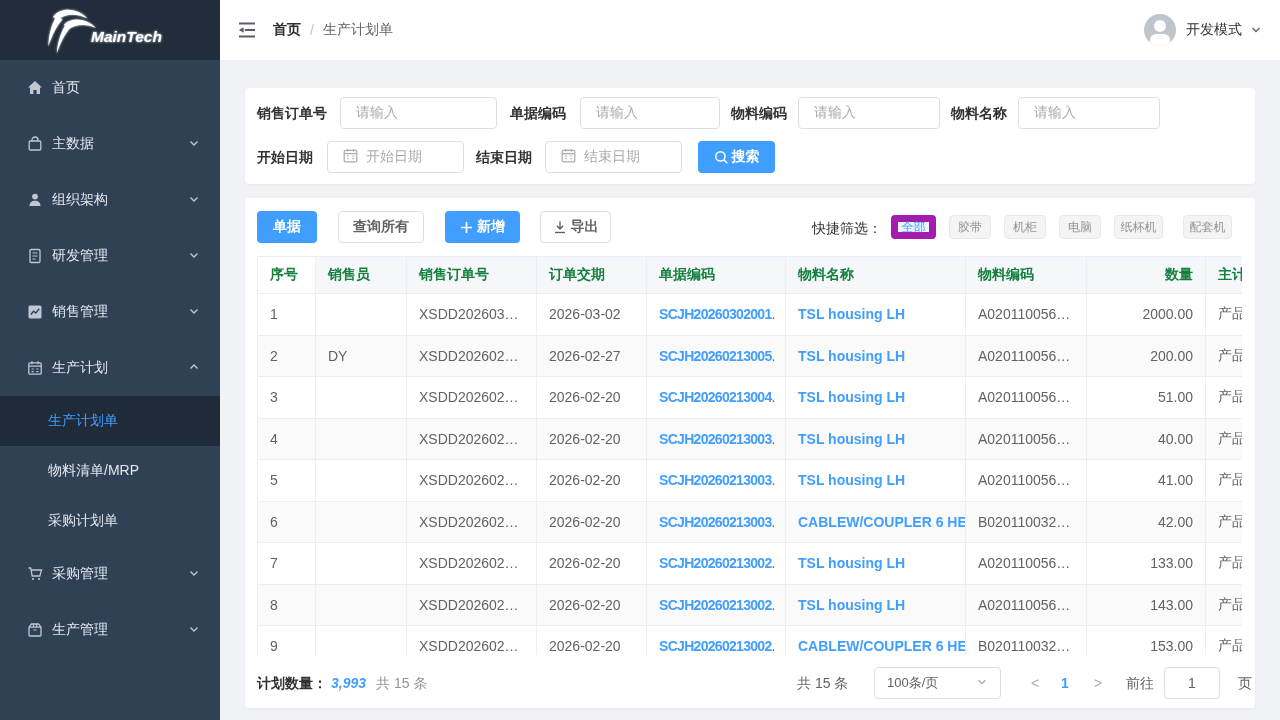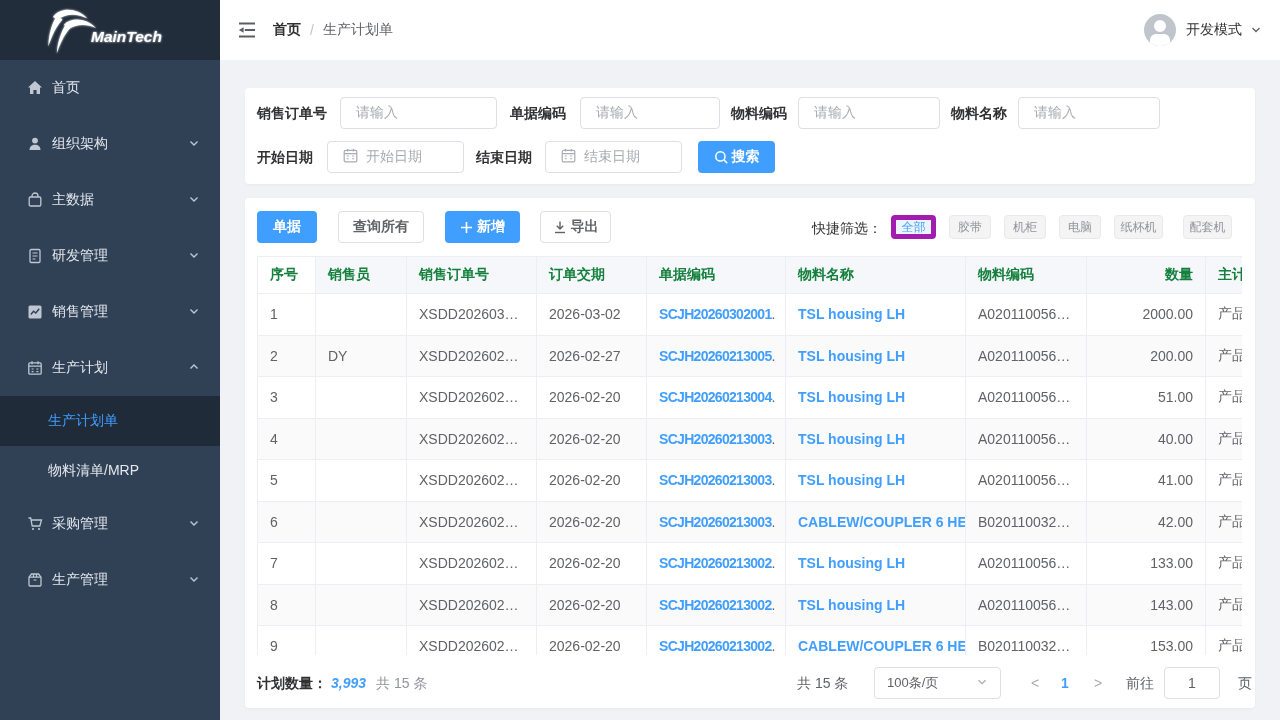--- a/index.html
+++ b/index.html
@@ -33,21 +33,21 @@
 .card2{left:245px;top:198px;width:1010px;height:510px;}
 .lab{position:absolute;font-weight:bold;color:#303133;font-size:14px;line-height:32px;}
 .inp{position:absolute;height:32px;border:1px solid #dcdfe6;border-radius:4px;background:#fff;display:flex;align-items:center;padding:0 15px;color:#a8abb2;font-size:14px;}
 .inp .cal{margin-right:8px;}
 .btn{position:absolute;height:32px;border-radius:4px;font-size:14px;display:flex;align-items:center;justify-content:center;}
 .btn.blue{background:#409eff;color:#fff;font-weight:bold;}
 .btn.plain{background:#fff;border:1px solid #dcdfe6;color:#606266;font-weight:bold;}
 
 .qf{position:absolute;color:#303133;font-size:14px;}
 .tag{position:absolute;height:24px;top:17px;border-radius:4px;font-size:12px;display:flex;align-items:center;justify-content:center;}
-.tag.on{background:#ecf5ff;border:5px solid #a21caf;color:#409eff;}
+.tag.on{background:#ecf5ff;border:7px solid #a21caf;color:#409eff;}
 .tag.off{background:#f4f4f5;border:1px solid #e9e9eb;color:#909399;}
 
 .twrap{position:absolute;left:12px;top:58px;width:985px;height:398.5px;overflow:hidden;}
 table{border-collapse:separate;border-spacing:0;table-layout:fixed;width:1350px;font-size:14px;}
 th,td{border-bottom:1px solid #ebeef5;border-right:1px solid #ebeef5;padding:0 12px;text-align:left;overflow:hidden;white-space:nowrap;}
 th{height:38px;background:#f5f7fa;color:#15803d;font-weight:bold;border-top:1px solid #ebeef5;}
 th:first-child,td:first-child{border-left:1px solid #ebeef5;}
 th.w{background:#fff;}
 td{height:41.5px;color:#606266;background:#fff;}
 tr.stripe td{background:#fafafa;}
@@ -86,37 +86,37 @@
       </g>
     </svg>
   </div>
   <ul class="menu">
     <li class="mi"><span class="ic">
           <svg width="16" height="16" viewBox="0 0 16 16">
             <path fill="#bfc7d2" d="M8 1 L15 7.5 h-2 V14 h-3.4 v-4 H6.4 v4 H3 V7.5 H1 Z"></path>
           </svg>
         </span>首页</li>
     <li class="mi"><span class="ic">
+          <svg width="16" height="16" viewBox="0 0 16 16">
+            <path d="M5 5 V4 a3 3 0 0 1 6 0 v1" stroke="#bfc7d2" stroke-width="1.3" fill="none"></path>
+            <rect x="2.2" y="5" width="11.6" height="9" rx="1.2" stroke="#bfc7d2" stroke-width="1.3" fill="none"></rect>
+          </svg>
+        </span>主数据<span class="arr"><svg width="12" height="12" viewBox="0 0 12 12">
+            <path d="M2.5 4.5 L6 8 L9.5 4.5" stroke="#bfc7d2" stroke-width="1.4" fill="none"></path>
+          </svg></span></li>
+    <li class="mi"><span class="ic">
           <svg width="16" height="16" viewBox="0 0 16 16" fill="#bfc7d2">
             <circle cx="8" cy="4.6" r="2.9"></circle>
             <path d="M2.5 14 C2.5 10.7 5 8.8 8 8.8 C11 8.8 13.5 10.7 13.5 14 Z"></path>
           </svg>
         </span>组织架构<span class="arr"><svg width="12" height="12" viewBox="0 0 12 12">
             <path d="M2.5 4.5 L6 8 L9.5 4.5" stroke="#bfc7d2" stroke-width="1.4" fill="none"></path>
           </svg></span></li>
     <li class="mi"><span class="ic">
           <svg width="16" height="16" viewBox="0 0 16 16">
-            <path d="M5 5 V4 a3 3 0 0 1 6 0 v1" stroke="#bfc7d2" stroke-width="1.3" fill="none"></path>
-            <rect x="2.2" y="5" width="11.6" height="9" rx="1.2" stroke="#bfc7d2" stroke-width="1.3" fill="none"></rect>
-          </svg>
-        </span>主数据<span class="arr"><svg width="12" height="12" viewBox="0 0 12 12">
-            <path d="M2.5 4.5 L6 8 L9.5 4.5" stroke="#bfc7d2" stroke-width="1.4" fill="none"></path>
-          </svg></span></li>
-    <li class="mi"><span class="ic">
-          <svg width="16" height="16" viewBox="0 0 16 16">
             <rect x="3" y="1.5" width="10" height="13" rx="1.2" stroke="#bfc7d2" stroke-width="1.3" fill="none"></rect>
             <path d="M5.5 5 h5 M5.5 8 h5 M5.5 11 h3" stroke="#bfc7d2" stroke-width="1.2" fill="none"></path>
           </svg>
         </span>研发管理<span class="arr"><svg width="12" height="12" viewBox="0 0 12 12">
             <path d="M2.5 4.5 L6 8 L9.5 4.5" stroke="#bfc7d2" stroke-width="1.4" fill="none"></path>
           </svg></span></li>
     <li class="mi"><span class="ic">
           <svg width="16" height="16" viewBox="0 0 16 16">
             <rect x="1.5" y="1.5" width="13" height="13" rx="1.5" fill="#bfc7d2"></rect>
             <path d="M3.8 10.5 L6.6 7.2 L8.8 9 L12.2 4.8" stroke="#304156" stroke-width="1.4" fill="none"></path>
@@ -128,20 +128,21 @@
           <svg width="16" height="16" viewBox="0 0 16 16">
             <rect x="1.8" y="2.8" width="12.4" height="11.4" rx="1.2" stroke="#bfc7d2" stroke-width="1.3" fill="none"></rect>
             <path d="M1.8 6.2 h12.4 M5 1.2 v3 M11 1.2 v3" stroke="#bfc7d2" stroke-width="1.3" fill="none"></path>
             <path d="M4.6 9 h2 M9.4 9 h2 M4.6 11.6 h2 M9.4 11.6 h2" stroke="#bfc7d2" stroke-width="1.2" fill="none"></path>
           </svg>
         </span>生产计划<span class="arr"><svg width="12" height="12" viewBox="0 0 12 12">
             <path d="M2.5 7.5 L6 4 L9.5 7.5" stroke="#bfc7d2" stroke-width="1.4" fill="none"></path>
           </svg></span></li>
     <li class="smi active">生产计划单</li>
     <li class="smi">物料清单/MRP</li>
+    <li class="smi">采购计划单</li>
     <li class="mi"><span class="ic">
           <svg width="16" height="16" viewBox="0 0 16 16">
             <path d="M1.5 2 h2.2 l1.5 8 h7.6 l1.7 -6 H4.2" stroke="#bfc7d2" stroke-width="1.3" fill="none"></path>
             <circle cx="6" cy="13" r="1.1" fill="#bfc7d2"></circle>
             <circle cx="12" cy="13" r="1.1" fill="#bfc7d2"></circle>
           </svg>
         </span>采购管理<span class="arr"><svg width="12" height="12" viewBox="0 0 12 12">
             <path d="M2.5 4.5 L6 8 L9.5 4.5" stroke="#bfc7d2" stroke-width="1.4" fill="none"></path>
           </svg></span></li>
     <li class="mi"><span class="ic">

